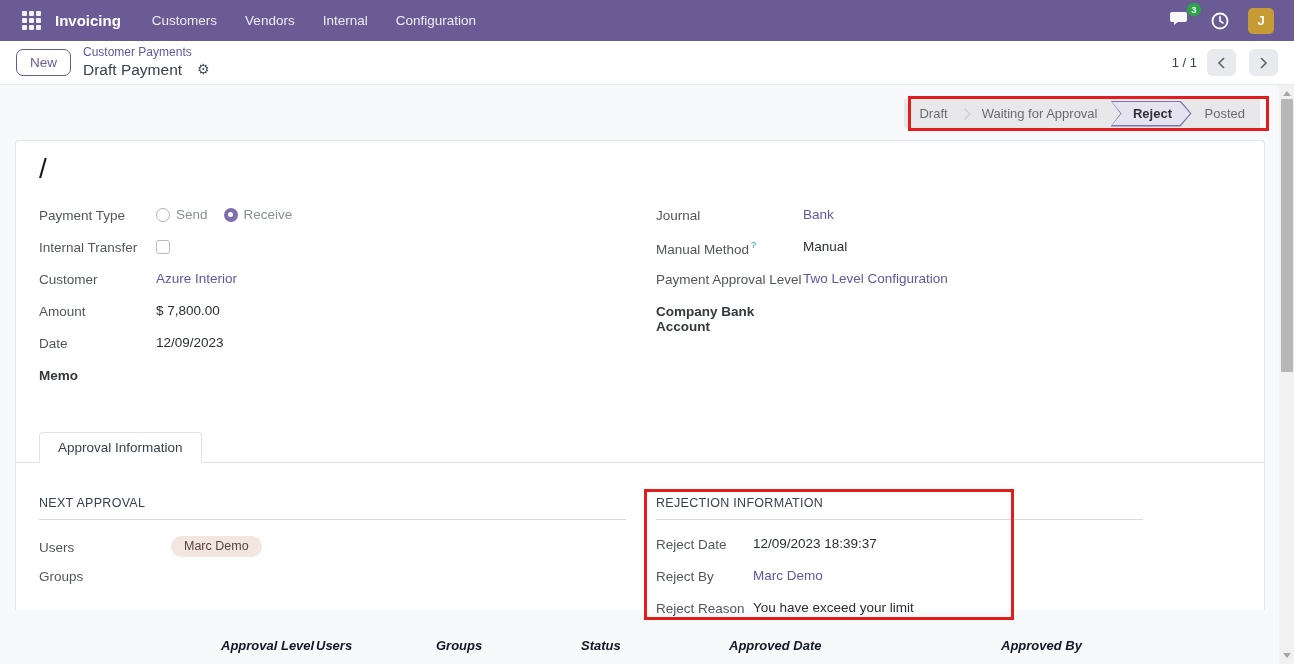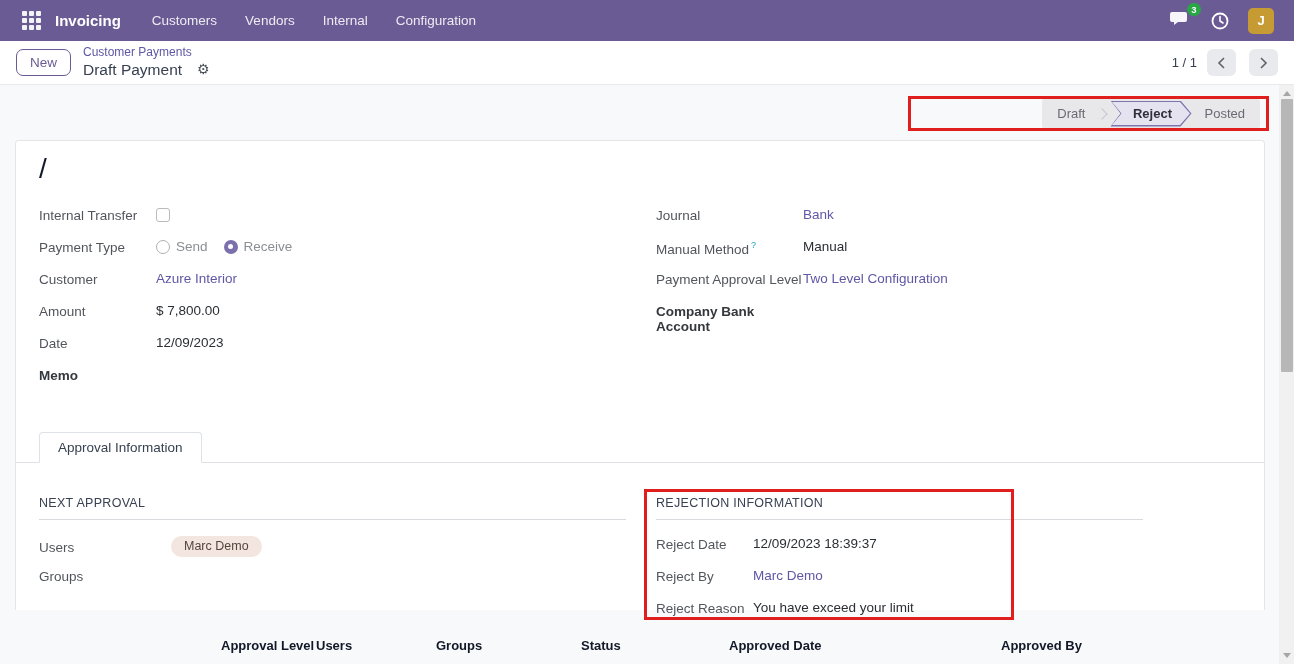--- a/index.html
+++ b/index.html
@@ -89,21 +89,21 @@
   .sec-right { top:355px; left:640px; width:487px; }
   .sec-title { font-size:12.5px; font-weight:400; letter-spacing:.3px; color:#374151;
                border-bottom:1px solid #d8dadd; padding-bottom:9px; margin-bottom:16px; }
   .sec-left .flabel { width:132px; }
   .sec-right .flabel { width:97px; }
   .tag { background:#f3e6e0; color:#54453e; font-size:12.5px; font-weight:500; border-radius:20px;
          padding:3px 13px; display:inline-block; line-height:15px; }
 
   
   .tbl-head { position:absolute; top:497px; left:0; right:0; height:20px; font-size:13px; font-weight:700; color:#111827; }
-  .tbl-head span { position:absolute; white-space:nowrap; cursor:pointer; }
+  .tbl-head span { position:absolute; white-space:nowrap; cursor:pointer;font-style:italic; }
 
   
   .ann { position:absolute; border:3px solid var(--annotation,#e01e1e); pointer-events:none; z-index:30; }
   .ann-status { top:11px; right:25px; width:361px; height:35px; }
   .ann-reject { top:404px; left:644px; width:370px; height:131px; }
 
   
   .scrollbar { position:absolute; top:0; bottom:0; right:0; width:15px; background:#f1f1f1; z-index:40; cursor:pointer; }
   .sc-arrow { position:absolute; left:3.5px; width:0; height:0; }
   .sc-up { top:6px; border-left:4px solid transparent; border-right:4px solid transparent; border-bottom:5px solid #a6a6a6; }
@@ -173,44 +173,45 @@
           </svg>
       </button>
     </div>
   </div>
 
   <div class="content">
 
     <div class="statusbar">
       <span class="sb-item">Draft</span>
       <span class="sb-sep"></span>
+      <span class="sb-item">Waiting for Approval</span>
       <span class="sb-arrow">
         <span class="sb-arrow-inner">Reject</span>
       </span>
       <span class="sb-item">Posted</span>
     </div>
     <div class="ann ann-status"></div>
 
     <div class="sheet">
       <div class="sheet-title">/</div>
 
       <div class="fgroup fg-left">
-        <div class="frow">
-          <span class="flabel">Internal Transfer</span>
-          <span class="checkbox"></span>
-        </div>
         <div class="frow">
           <span class="flabel">Payment Type</span>
           <span class="radio-row">
             <span class="radio"></span>
             <span class="radio-lbl">Send</span>
             <span class="radio sel"></span>
             <span class="radio-lbl">Receive</span>
           </span>
         </div>
+        <div class="frow">
+          <span class="flabel">Internal Transfer</span>
+          <span class="checkbox"></span>
+        </div>
         <div class="frow" style="margin-top:6px;">
           <span class="flabel">Customer</span>
           <a class="link">Azure Interior</a>
         </div>
         <div class="frow">
           <span class="flabel">Amount</span>
           <span class="fvalue">$ 7,800.00</span>
         </div>
         <div class="frow">
           <span class="flabel">Date</span>

